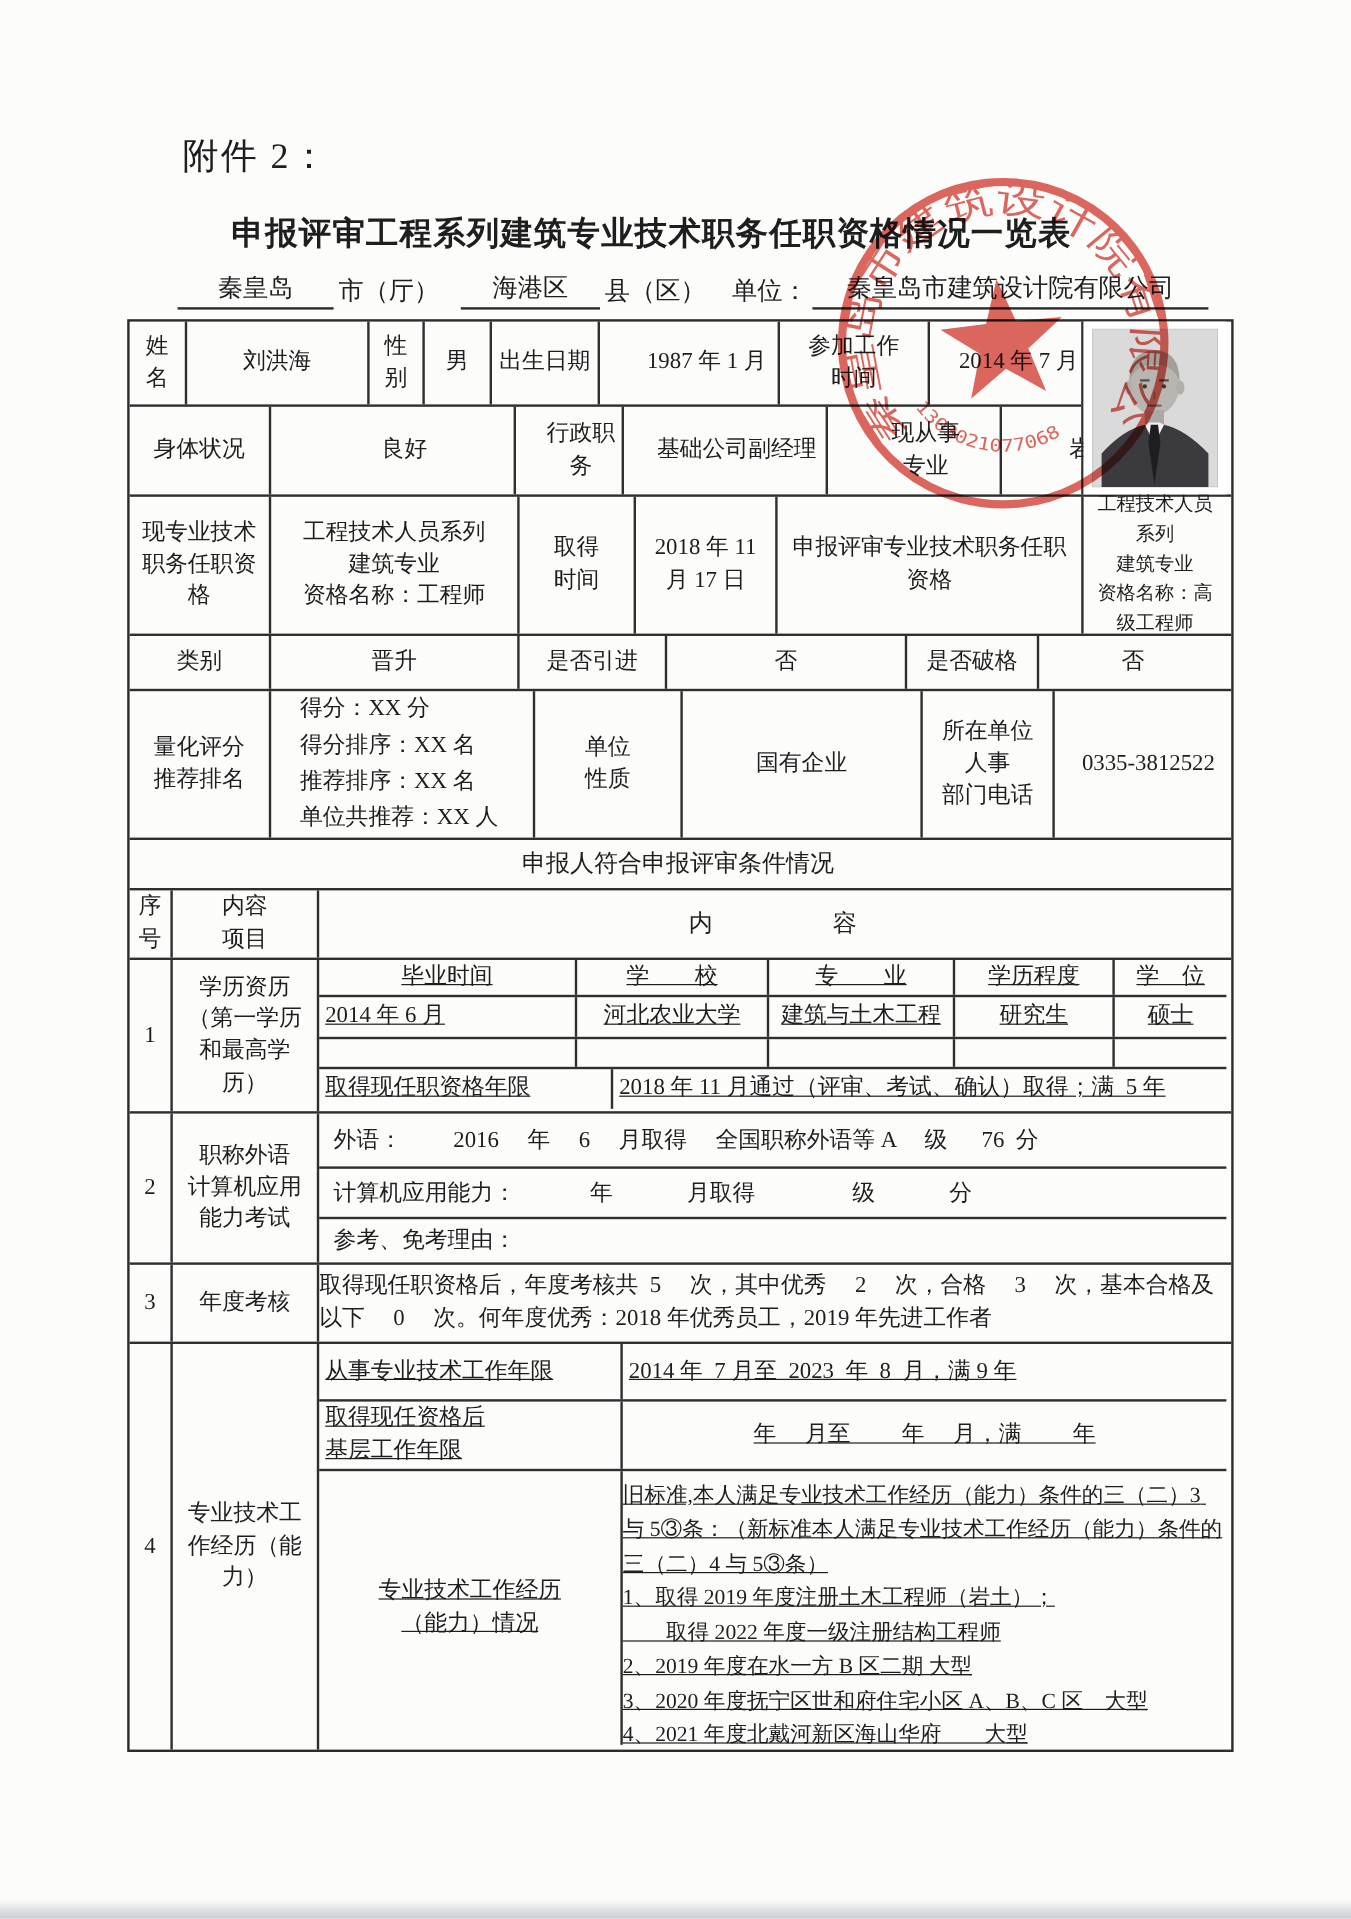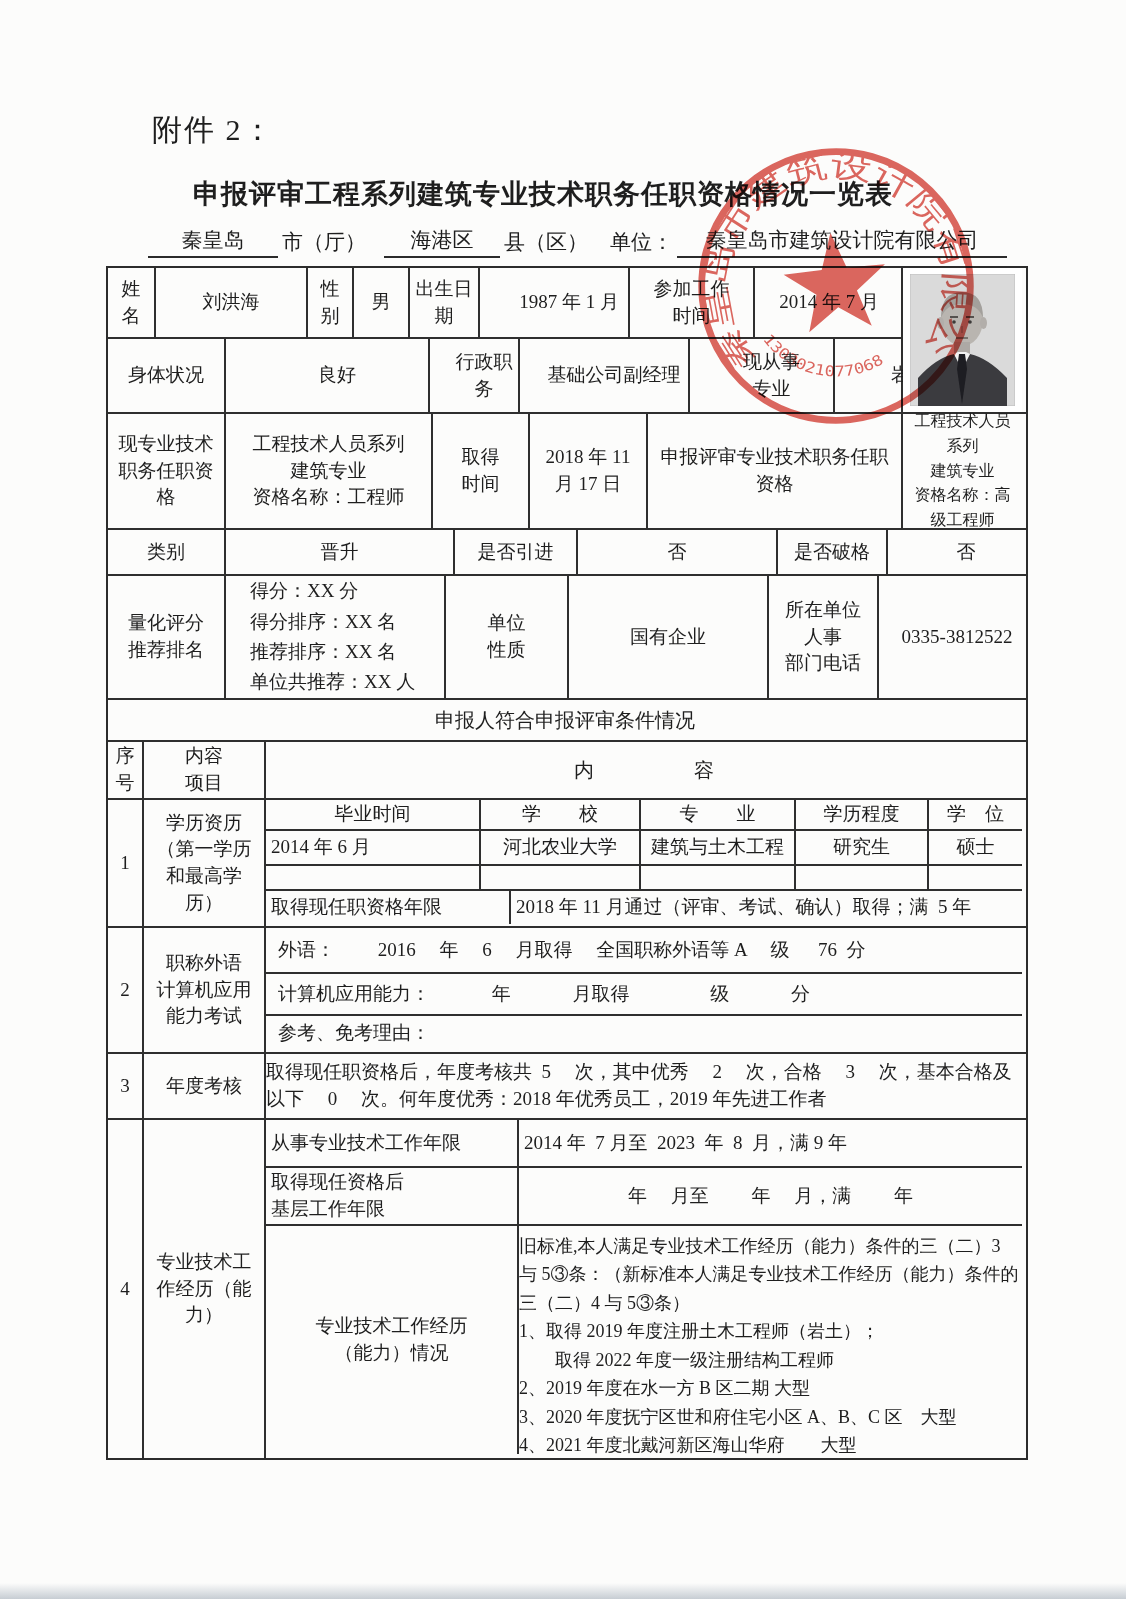--- a/index.html
+++ b/index.html
@@ -24,21 +24,21 @@
   .trow{display:flex;border-bottom:2px solid #2f2f2f;box-sizing:border-box;}
   .trow.last{border-bottom:none;}
   .c{box-sizing:border-box;border-right:2px solid #2f2f2f;display:flex;flex-direction:column;
      align-items:center;justify-content:center;text-align:center;font-size:19px;line-height:1.4;
      padding:2px 5px;flex-shrink:0;white-space:pre-wrap;}
   .c.endc{border-right:none;}
   .c.left{align-items:flex-start;text-align:left;}
   .blockA{display:flex;border-bottom:2px solid #2f2f2f;}
   .colL{width:795px;box-sizing:border-box;border-right:2px solid #2f2f2f;}
   .photo-cell{width:119px;display:flex;align-items:center;justify-content:center;background:#fff;}
-  .subcol{display:flex;flex-direction:column;flex-shrink:0;box-sizing:border-box;padding:0;}
+  .subcol{display:flex;flex-direction:column;flex-shrink:0;box-sizing:border-box;padding:0;text-decoration:underline;}
   .srow{display:flex;border-bottom:2px solid #2f2f2f;box-sizing:border-box;}
   .srow.last{border-bottom:none;}
   .smallfont{font-size:16px;line-height:1.55;}
   .score-lines{align-items:flex-start;text-align:left;padding-left:24px;line-height:1.6;}
   .sec-label{font-size:19px;}
   .content-col{display:flex;flex-direction:column;box-sizing:border-box;}
   .fullline{display:flex;align-items:center;box-sizing:border-box;border-bottom:2px solid #2f2f2f;
             padding:2px 12px;font-size:19px;white-space:pre-wrap;}
   .fullline.last{border-bottom:none;}
   .exp-items{font-size:18px;line-height:1.58;}
@@ -70,21 +70,21 @@
 
 <div class="sheet-table">
 
   <div class="blockA">
     <div class="colL">
       <div class="trow" style="height:71px;">
         <div class="c" style="width:48px;">姓名</div>
         <div class="c" style="width:152px;">刘洪海</div>
         <div class="c" style="width:46px;">性别</div>
         <div class="c" style="width:56px;">男</div>
-        <div class="c" style="width:70px;">出生日期</div>
+        <div class="c" style="width:90px;">出生日期</div>
         <div class="c" style="width:150px;padding-left:35px;">1987 年 1 月</div>
         <div class="c" style="width:125px;">
           <div>参加工作</div>
           <div>时间</div>
         </div>
         <div class="c endc" style="width:148px;">2014 年 7 月</div>
       </div>
       <div class="trow last" style="height:73px;gap:20px;">
         <div class="c" style="width:118px;">身体状况</div>
         <div class="c" style="width:184px;">良好</div>
@@ -134,21 +134,21 @@
     <div class="c" style="width:255px;">申报评审专业技术职务任职资格</div>
     <div class="c endc smallfont" style="width:119px;">
       <div>工程技术人员系列</div>
       <div>建筑专业</div>
       <div>资格名称：高级工程师</div>
     </div>
   </div>
 
   <div class="trow" style="height:46px;">
     <div class="c" style="width:118px;">类别</div>
-    <div class="c" style="width:229px;">晋升</div>
+    <div class="c" style="width:207px;">晋升</div>
     <div class="c" style="width:123px;">是否引进</div>
     <div class="c" style="width:200px;">否</div>
     <div class="c" style="width:110px;">是否破格</div>
     <div class="c endc" style="width:156px;">否</div>
   </div>
 
   <div class="trow" style="height:124px;">
     <div class="c" style="width:118px;">
       <div>量化评分</div>
       <div>推荐排名</div>

